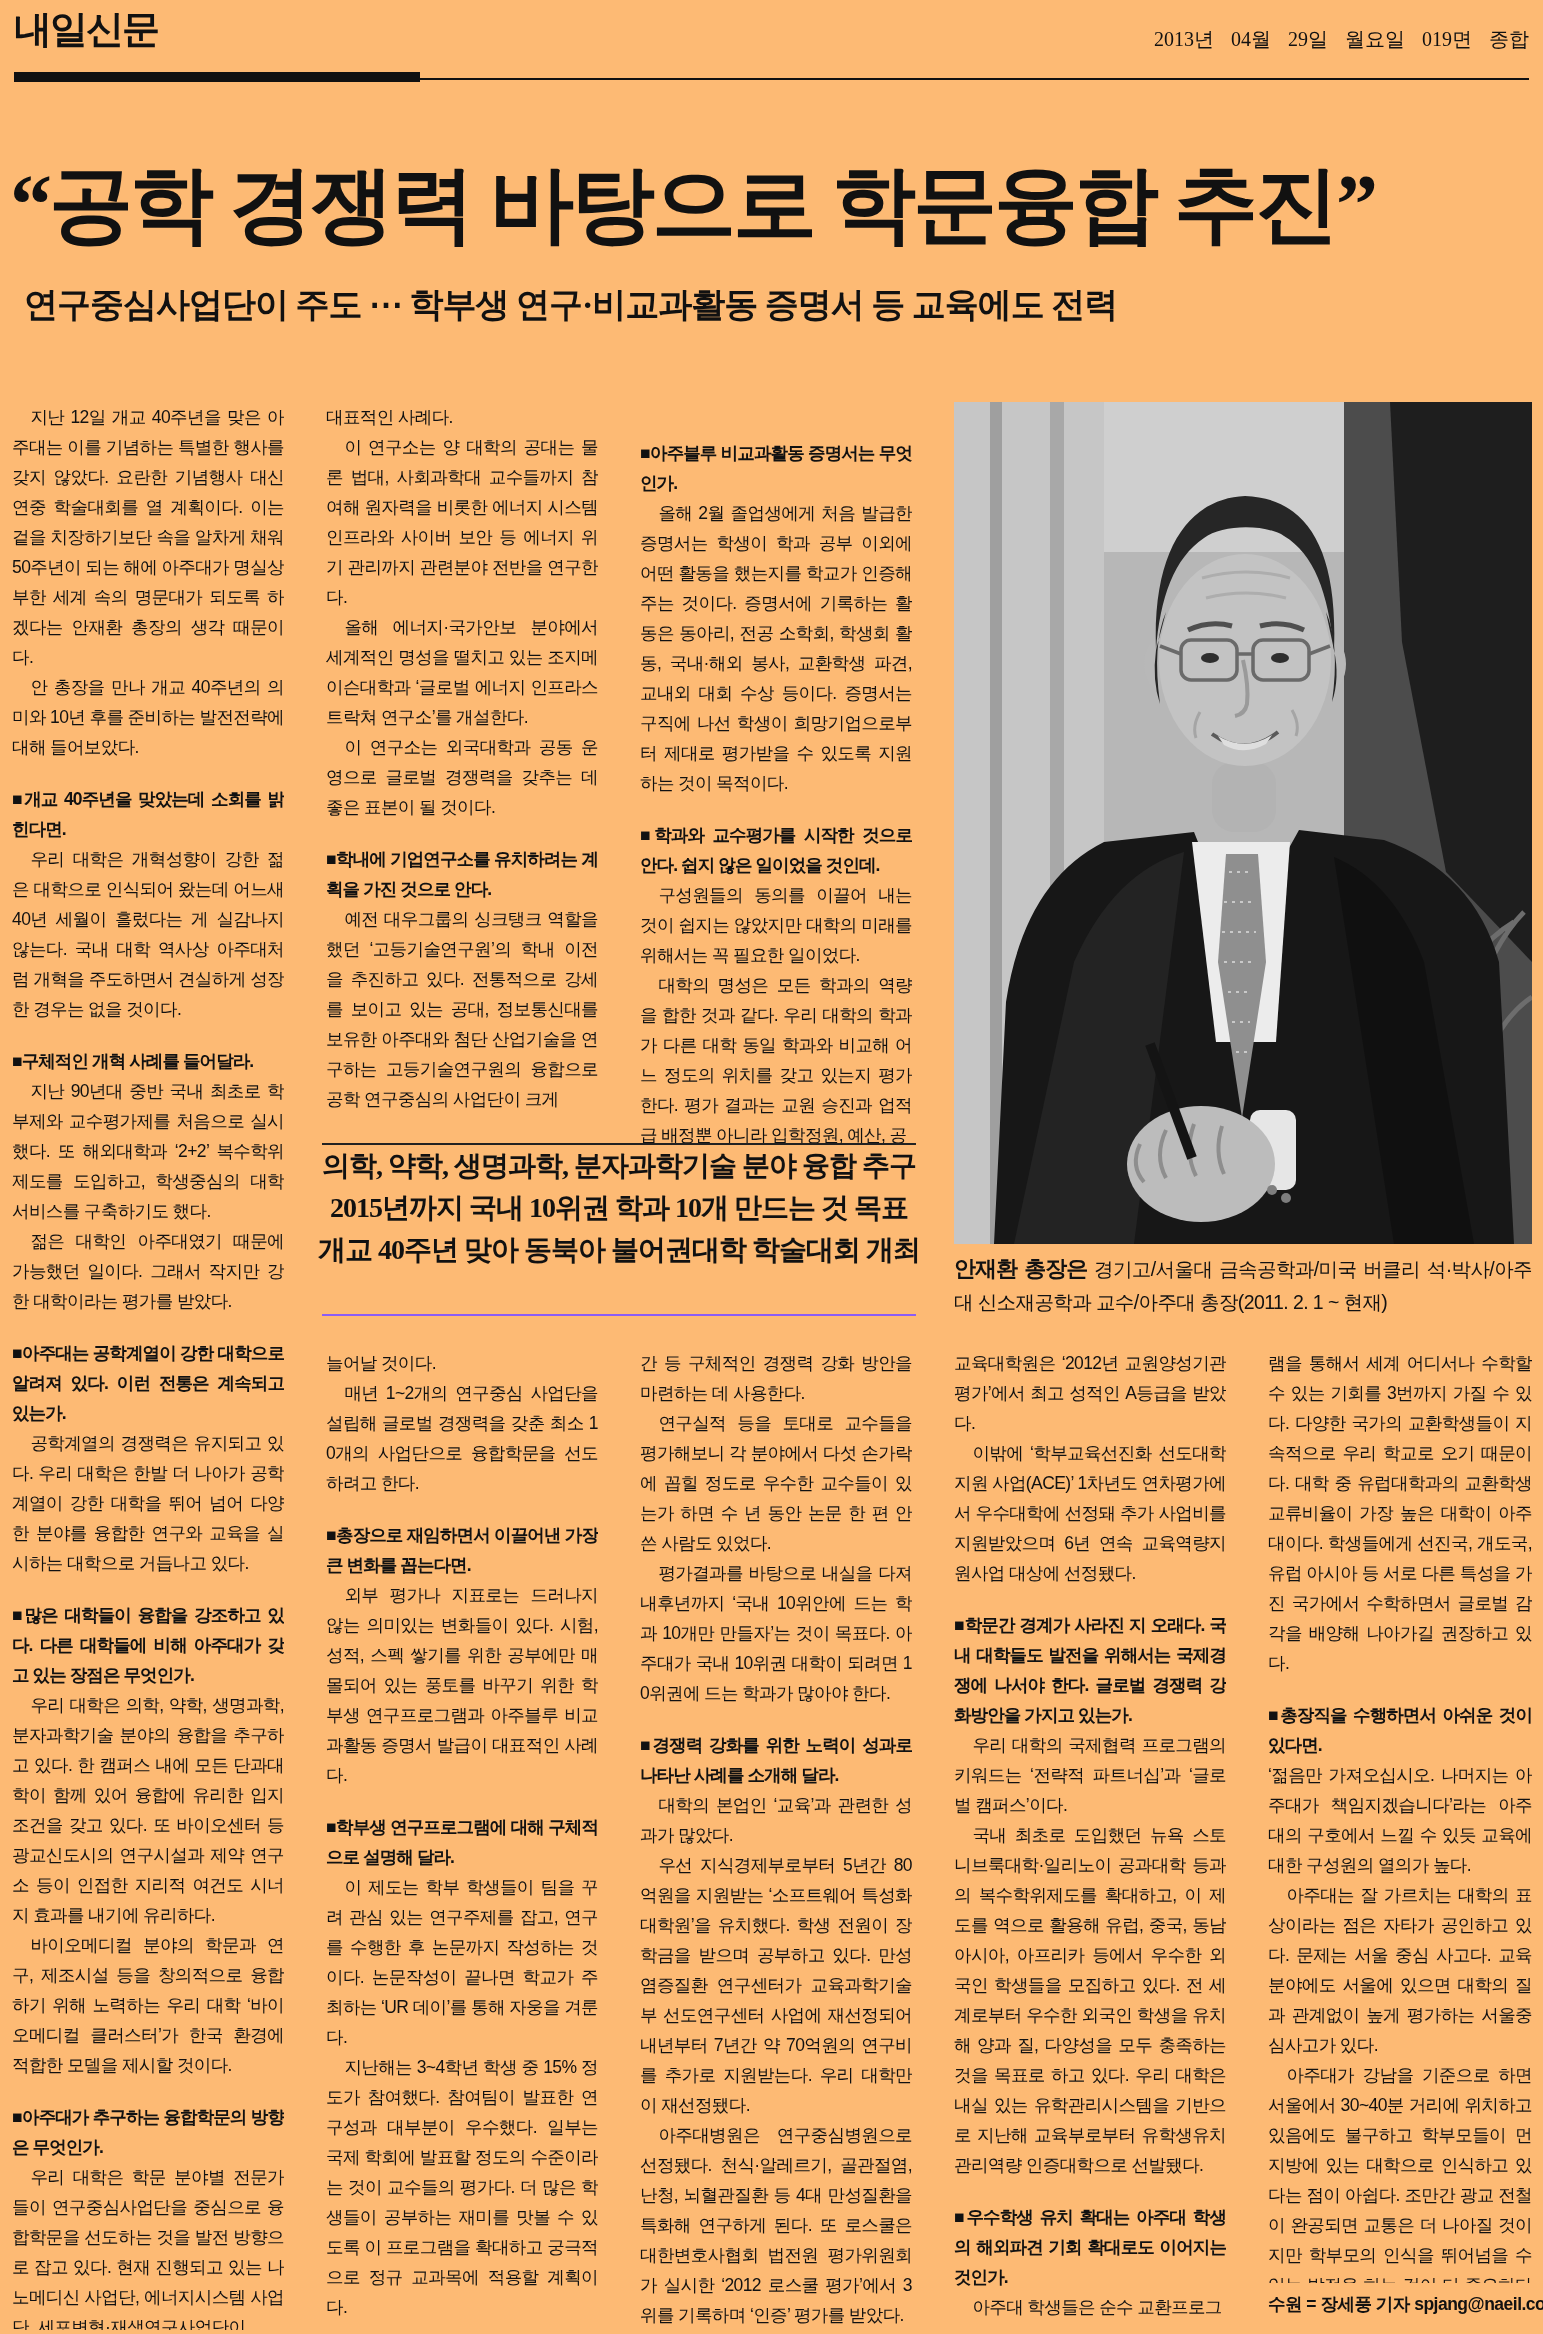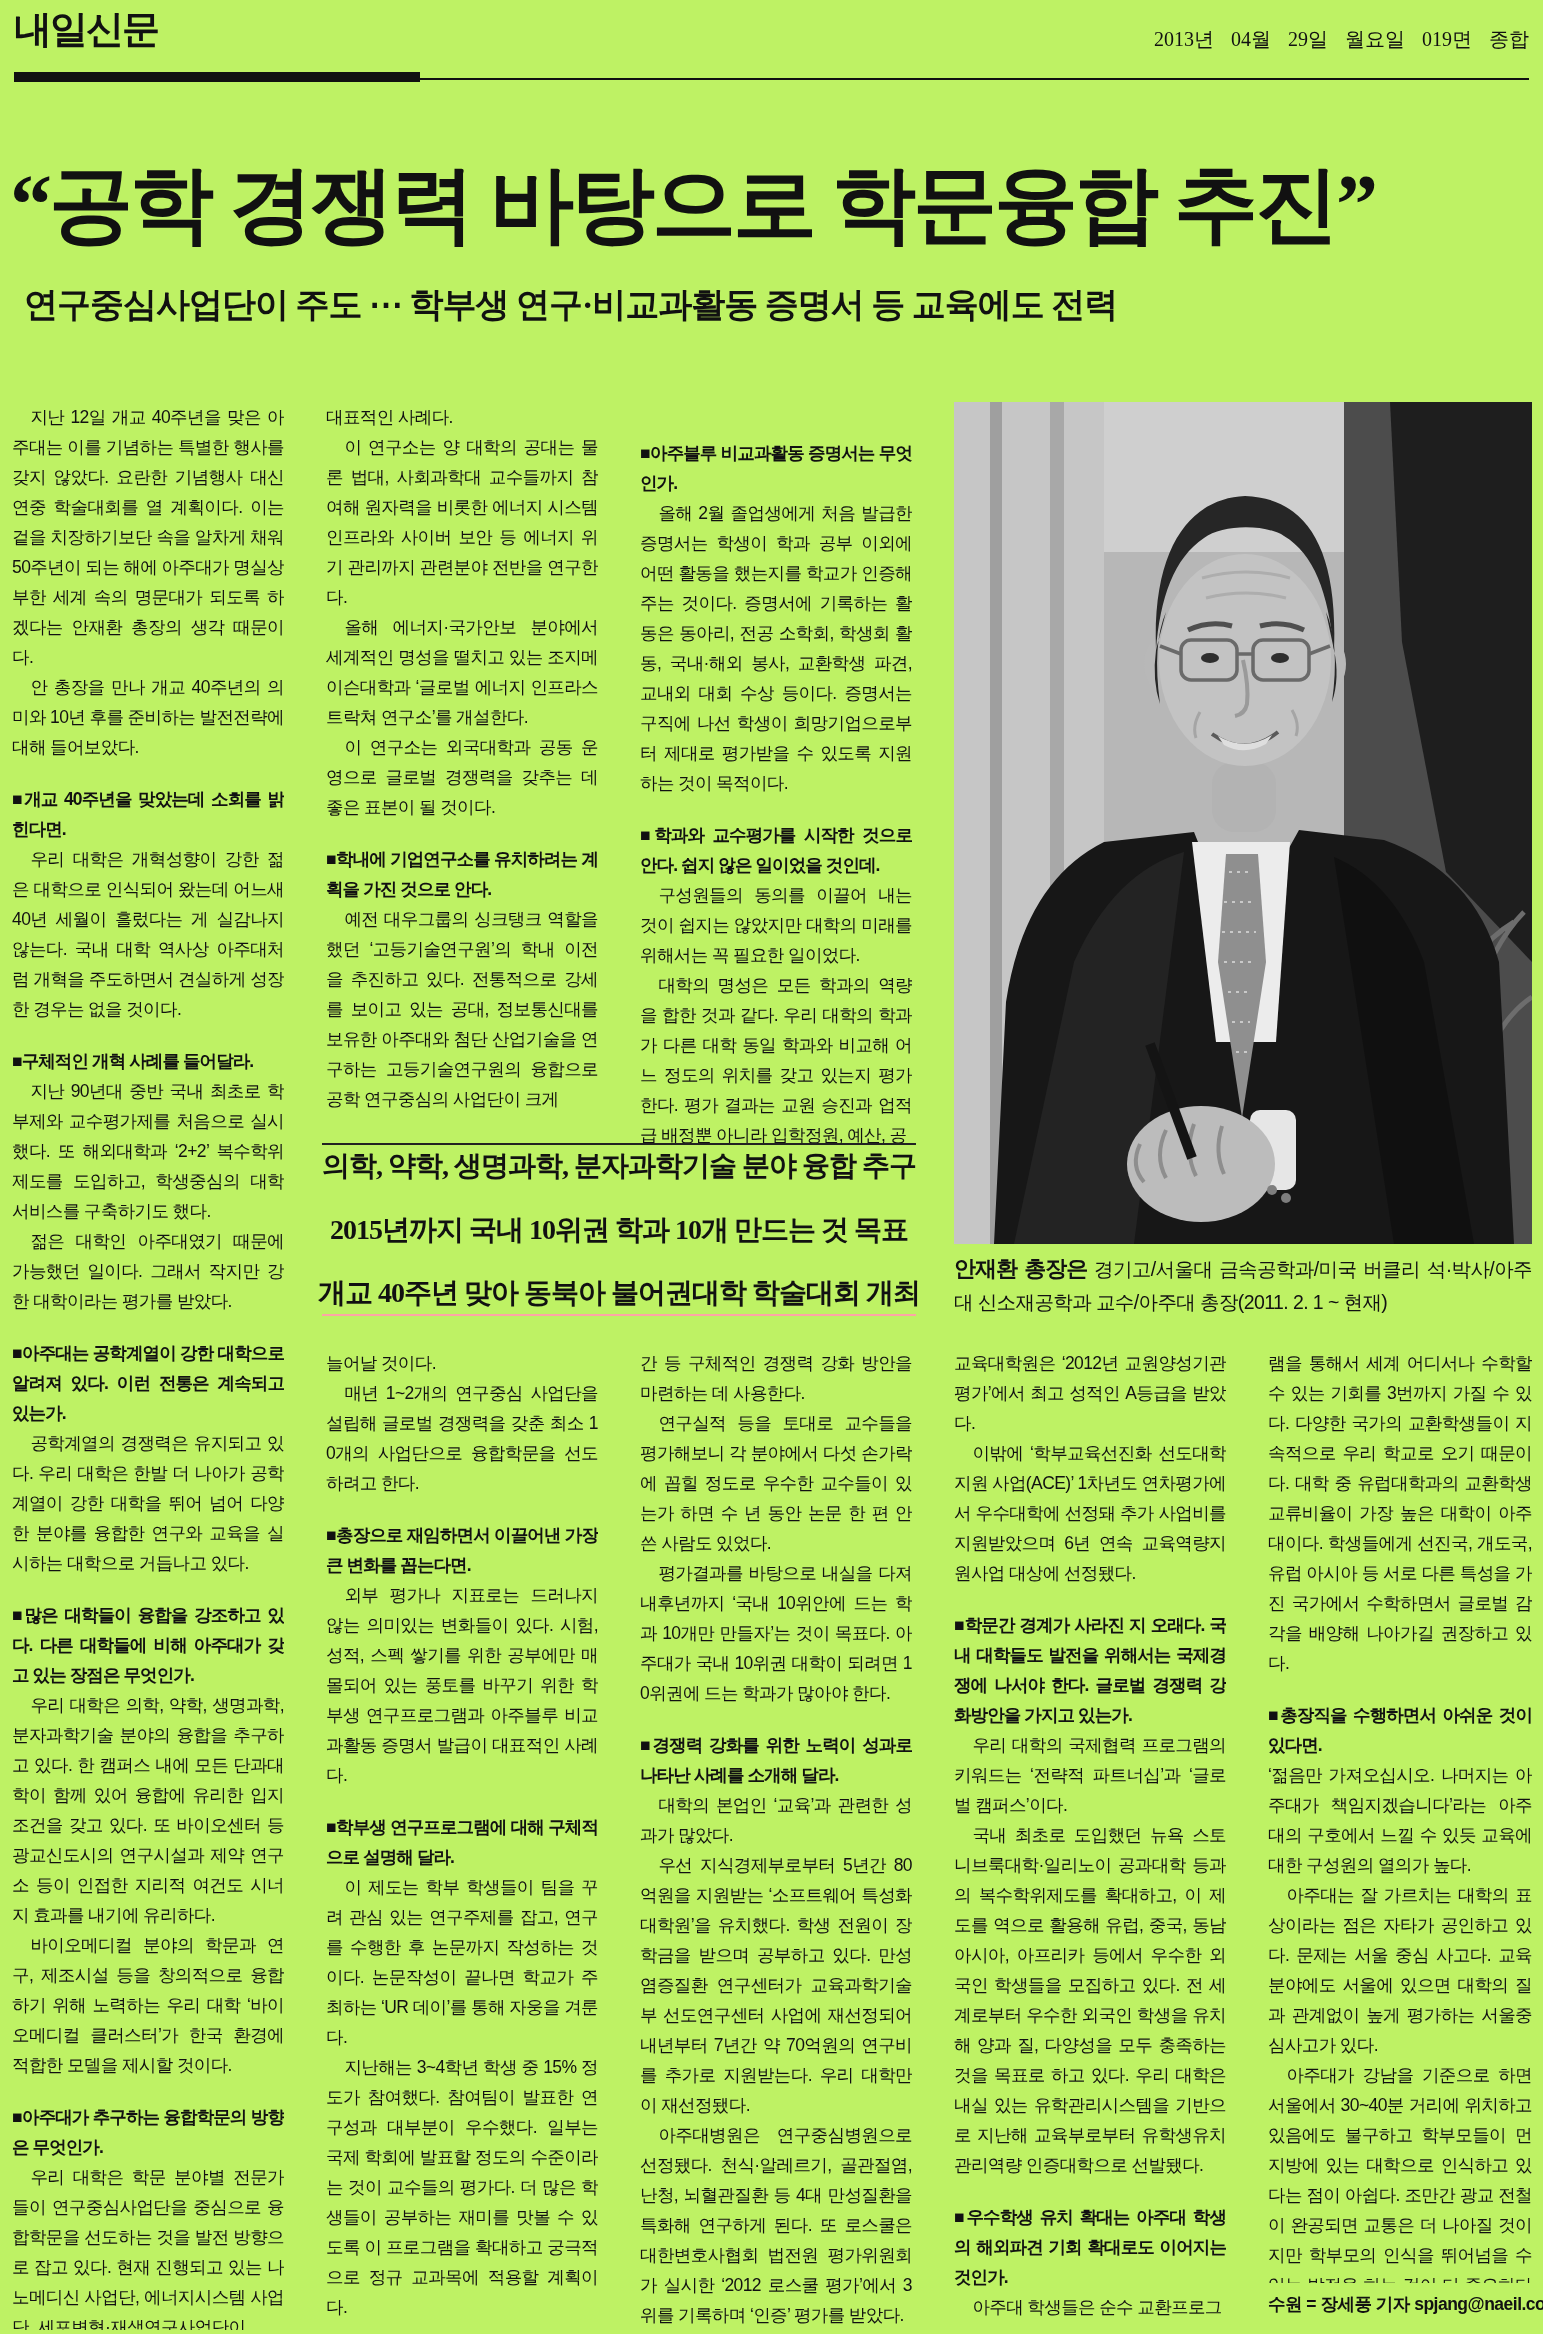--- a/index.html
+++ b/index.html
@@ -1,16 +1,16 @@
 <!DOCTYPE html>
 <html><head>
 <meta charset="utf-8">
 <style>
   html,body{margin:0;padding:0;background:#e9e9e9;}
-  #page{position:relative;width:1543px;height:2334px;background:#bef264;color:#111;
+  #page{position:relative;width:1543px;height:2334px;background:#fdba74;color:#111;
         font-family:"Liberation Sans","DejaVu Sans",sans-serif;overflow:hidden;}
   
   #logo{position:absolute;left:14px;top:4px;font-size:38px;font-weight:900;letter-spacing:-2px;}
   #dateline{position:absolute;right:14px;top:26px;font-size:20px;font-weight:500;word-spacing:12px;
             font-family:"Liberation Serif","DejaVu Serif",serif;}
   #rule-thin{position:absolute;left:14px;top:78px;width:1515px;height:2px;background:#111;}
   #rule-thick{position:absolute;left:14px;top:72px;width:406px;height:10px;background:#111;}
   #kicker{position:absolute;left:14px;top:92px;font-size:25px;display:flex;align-items:center;}
   #kicker .series{font-weight:800;letter-spacing:-1px;}
   #kicker .kdiv{display:inline-block;width:1px;height:24px;background:#9a9a9a;margin:0 14px;}
@@ -30,22 +30,22 @@
   .col p.head:first-child{margin-top:0;}
   #col1{left:12px;top:402px;height:1928px;}
   #col2-upper{left:326px;top:402px;height:726px;}
   #col3-upper{left:640px;top:402px;height:726px;margin-top:36px;}
   #col2-lower{left:326px;top:1348px;height:982px;}
   #col3-lower{left:640px;top:1348px;height:982px;}
   #col4{left:954px;top:1348px;height:982px;}
   #col5{left:1268px;top:1348px;height:935px;width:264px;}
   
   #pullquote{position:absolute;left:322px;top:1143px;width:594px;height:169px;
-             border-top:2px solid #222;border-bottom:2px solid #fca5a5;
-             display:flex;flex-direction:column;justify-content:space-between;align-items:center;
+             border-top:2px solid #222;border-bottom:2px solid #8b5cf6;
+             display:flex;flex-direction:column;justify-content:flex-start;align-items:center;
              font-family:"Liberation Serif","DejaVu Serif",serif;}
   #pullquote .pqline{font-size:28px;font-weight:700;line-height:42px;letter-spacing:-1px;white-space:nowrap;}
   
   #photo{position:absolute;left:954px;top:402px;width:578px;height:842px;background:#8f8f8f;overflow:hidden;}
   #photo svg{display:block;width:100%;height:100%;}
   #caption{position:absolute;left:954px;top:1252px;width:578px;font-size:19.5px;line-height:33px;
            letter-spacing:-0.6px;text-align:justify;word-break:break-all;}
   #caption .cap-lead{font-weight:800;font-size:22px;letter-spacing:-1px;}
   
   #byline{position:absolute;left:1268px;top:2292px;width:264px;font-size:17.5px;font-weight:700;

